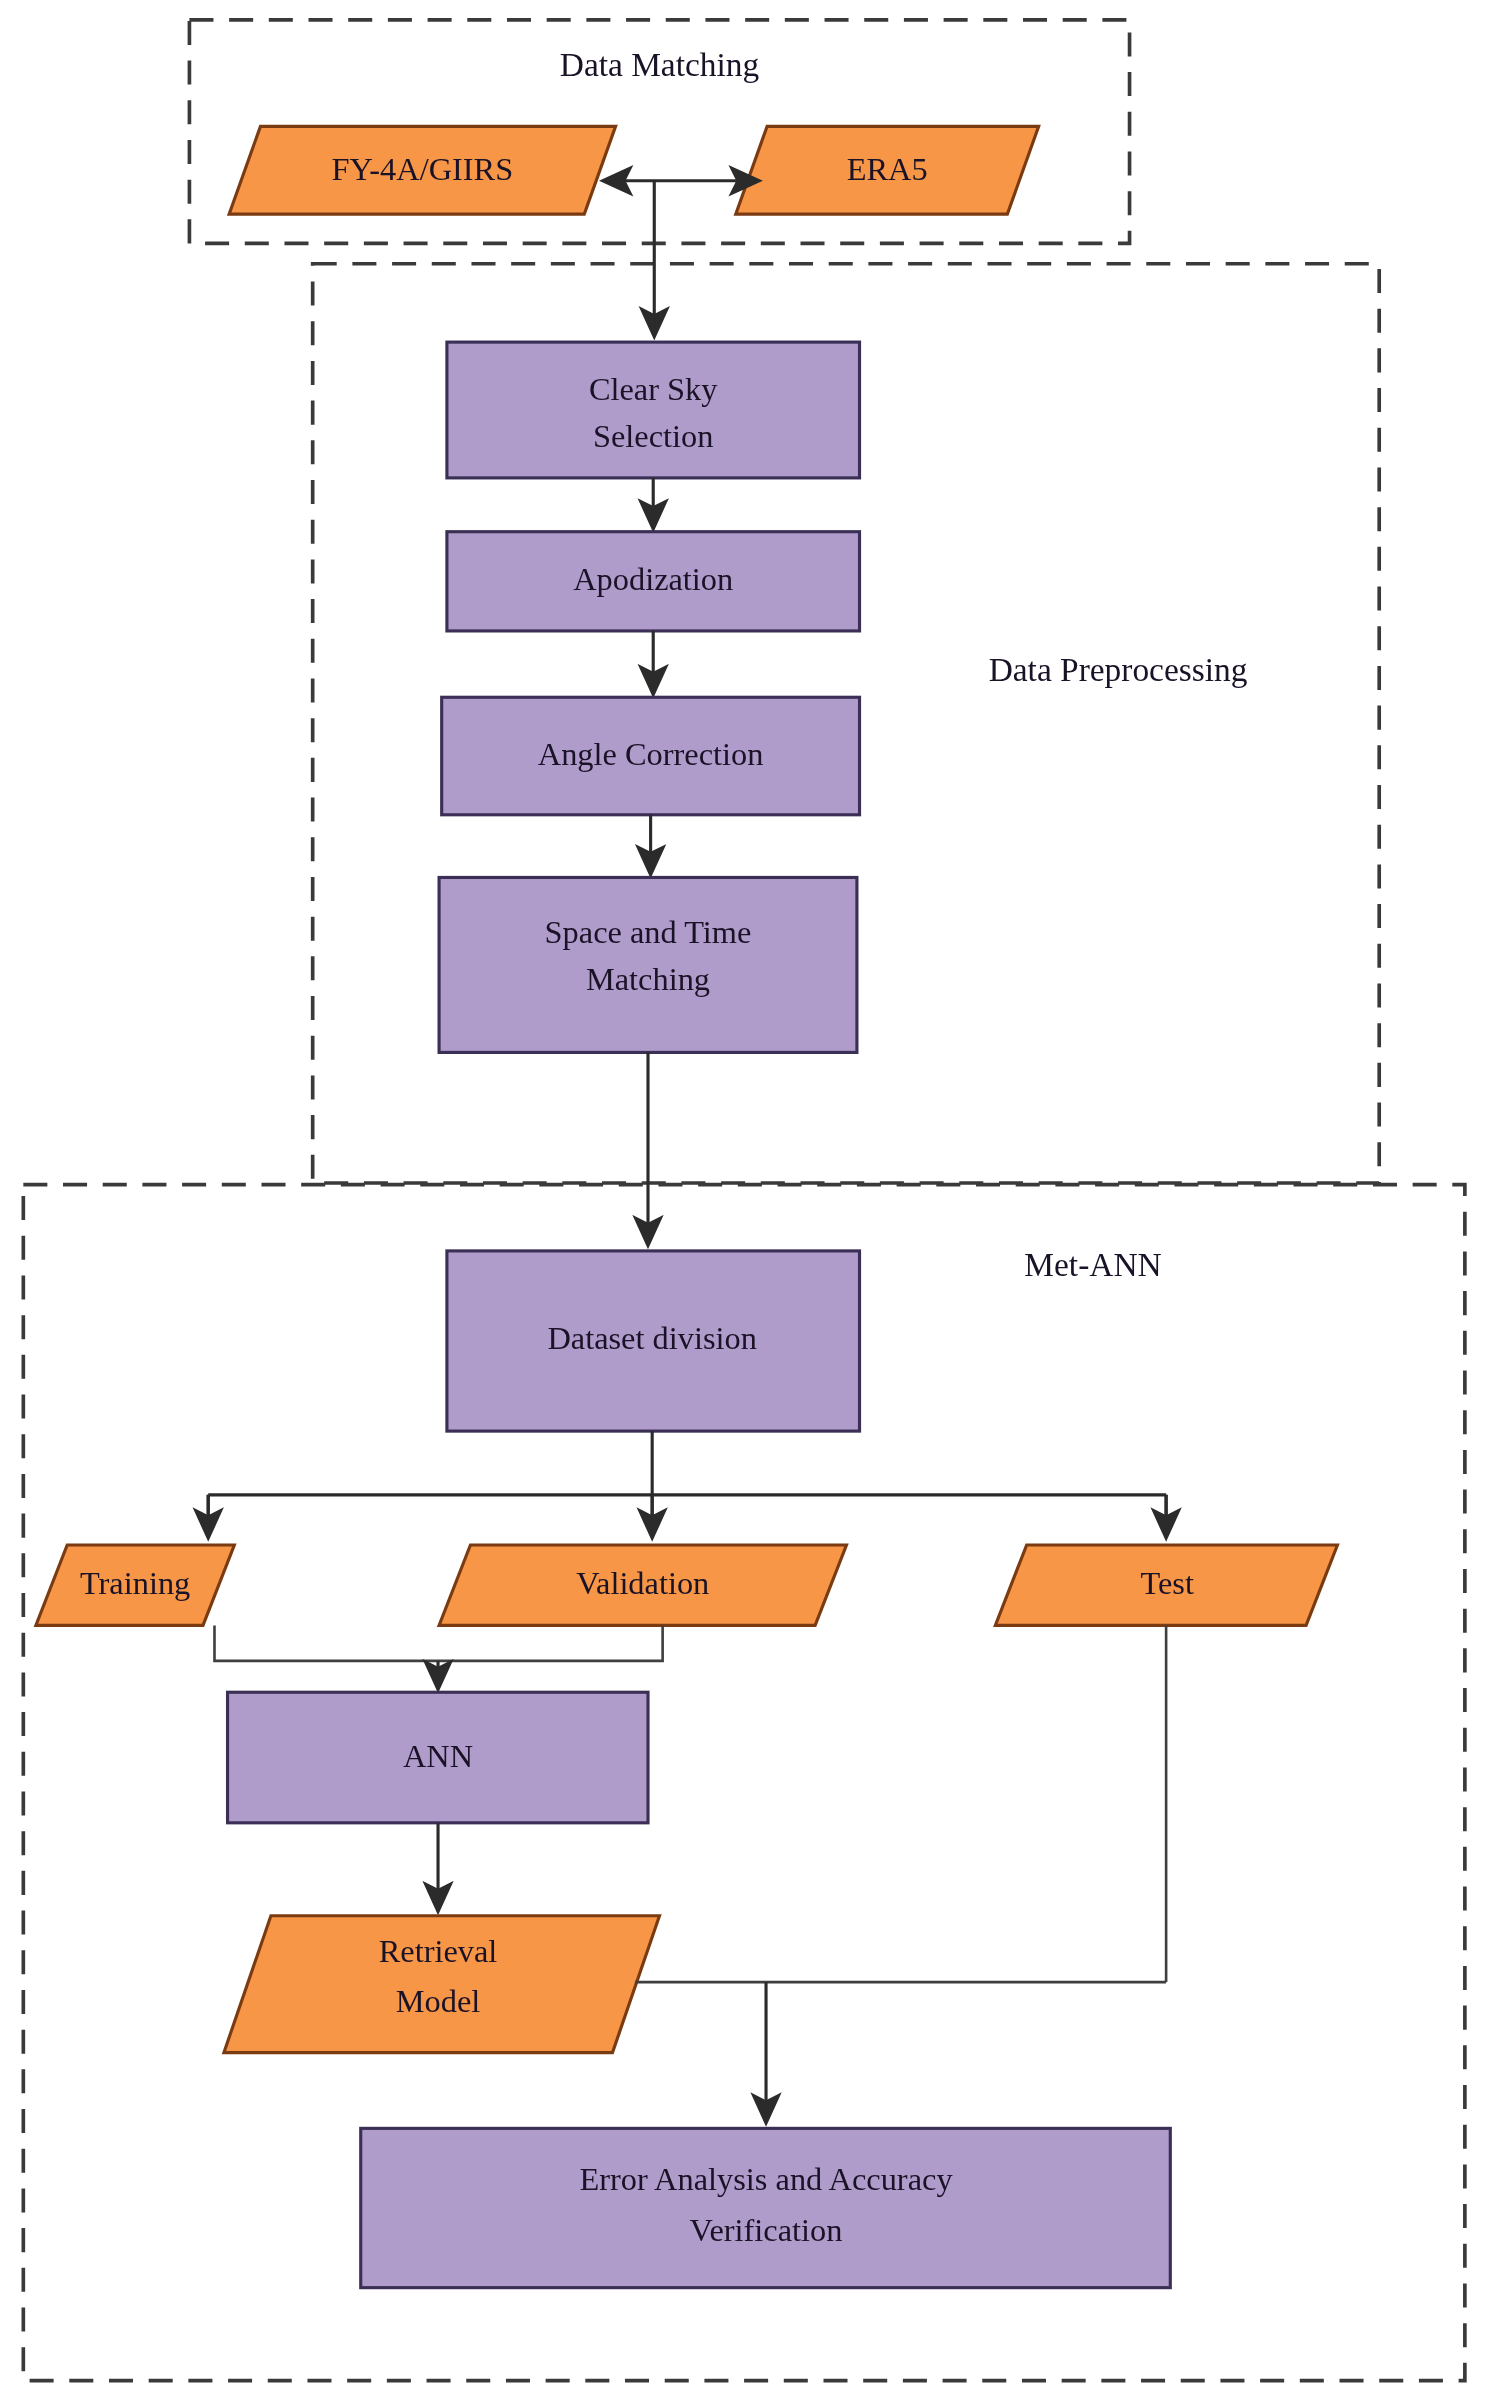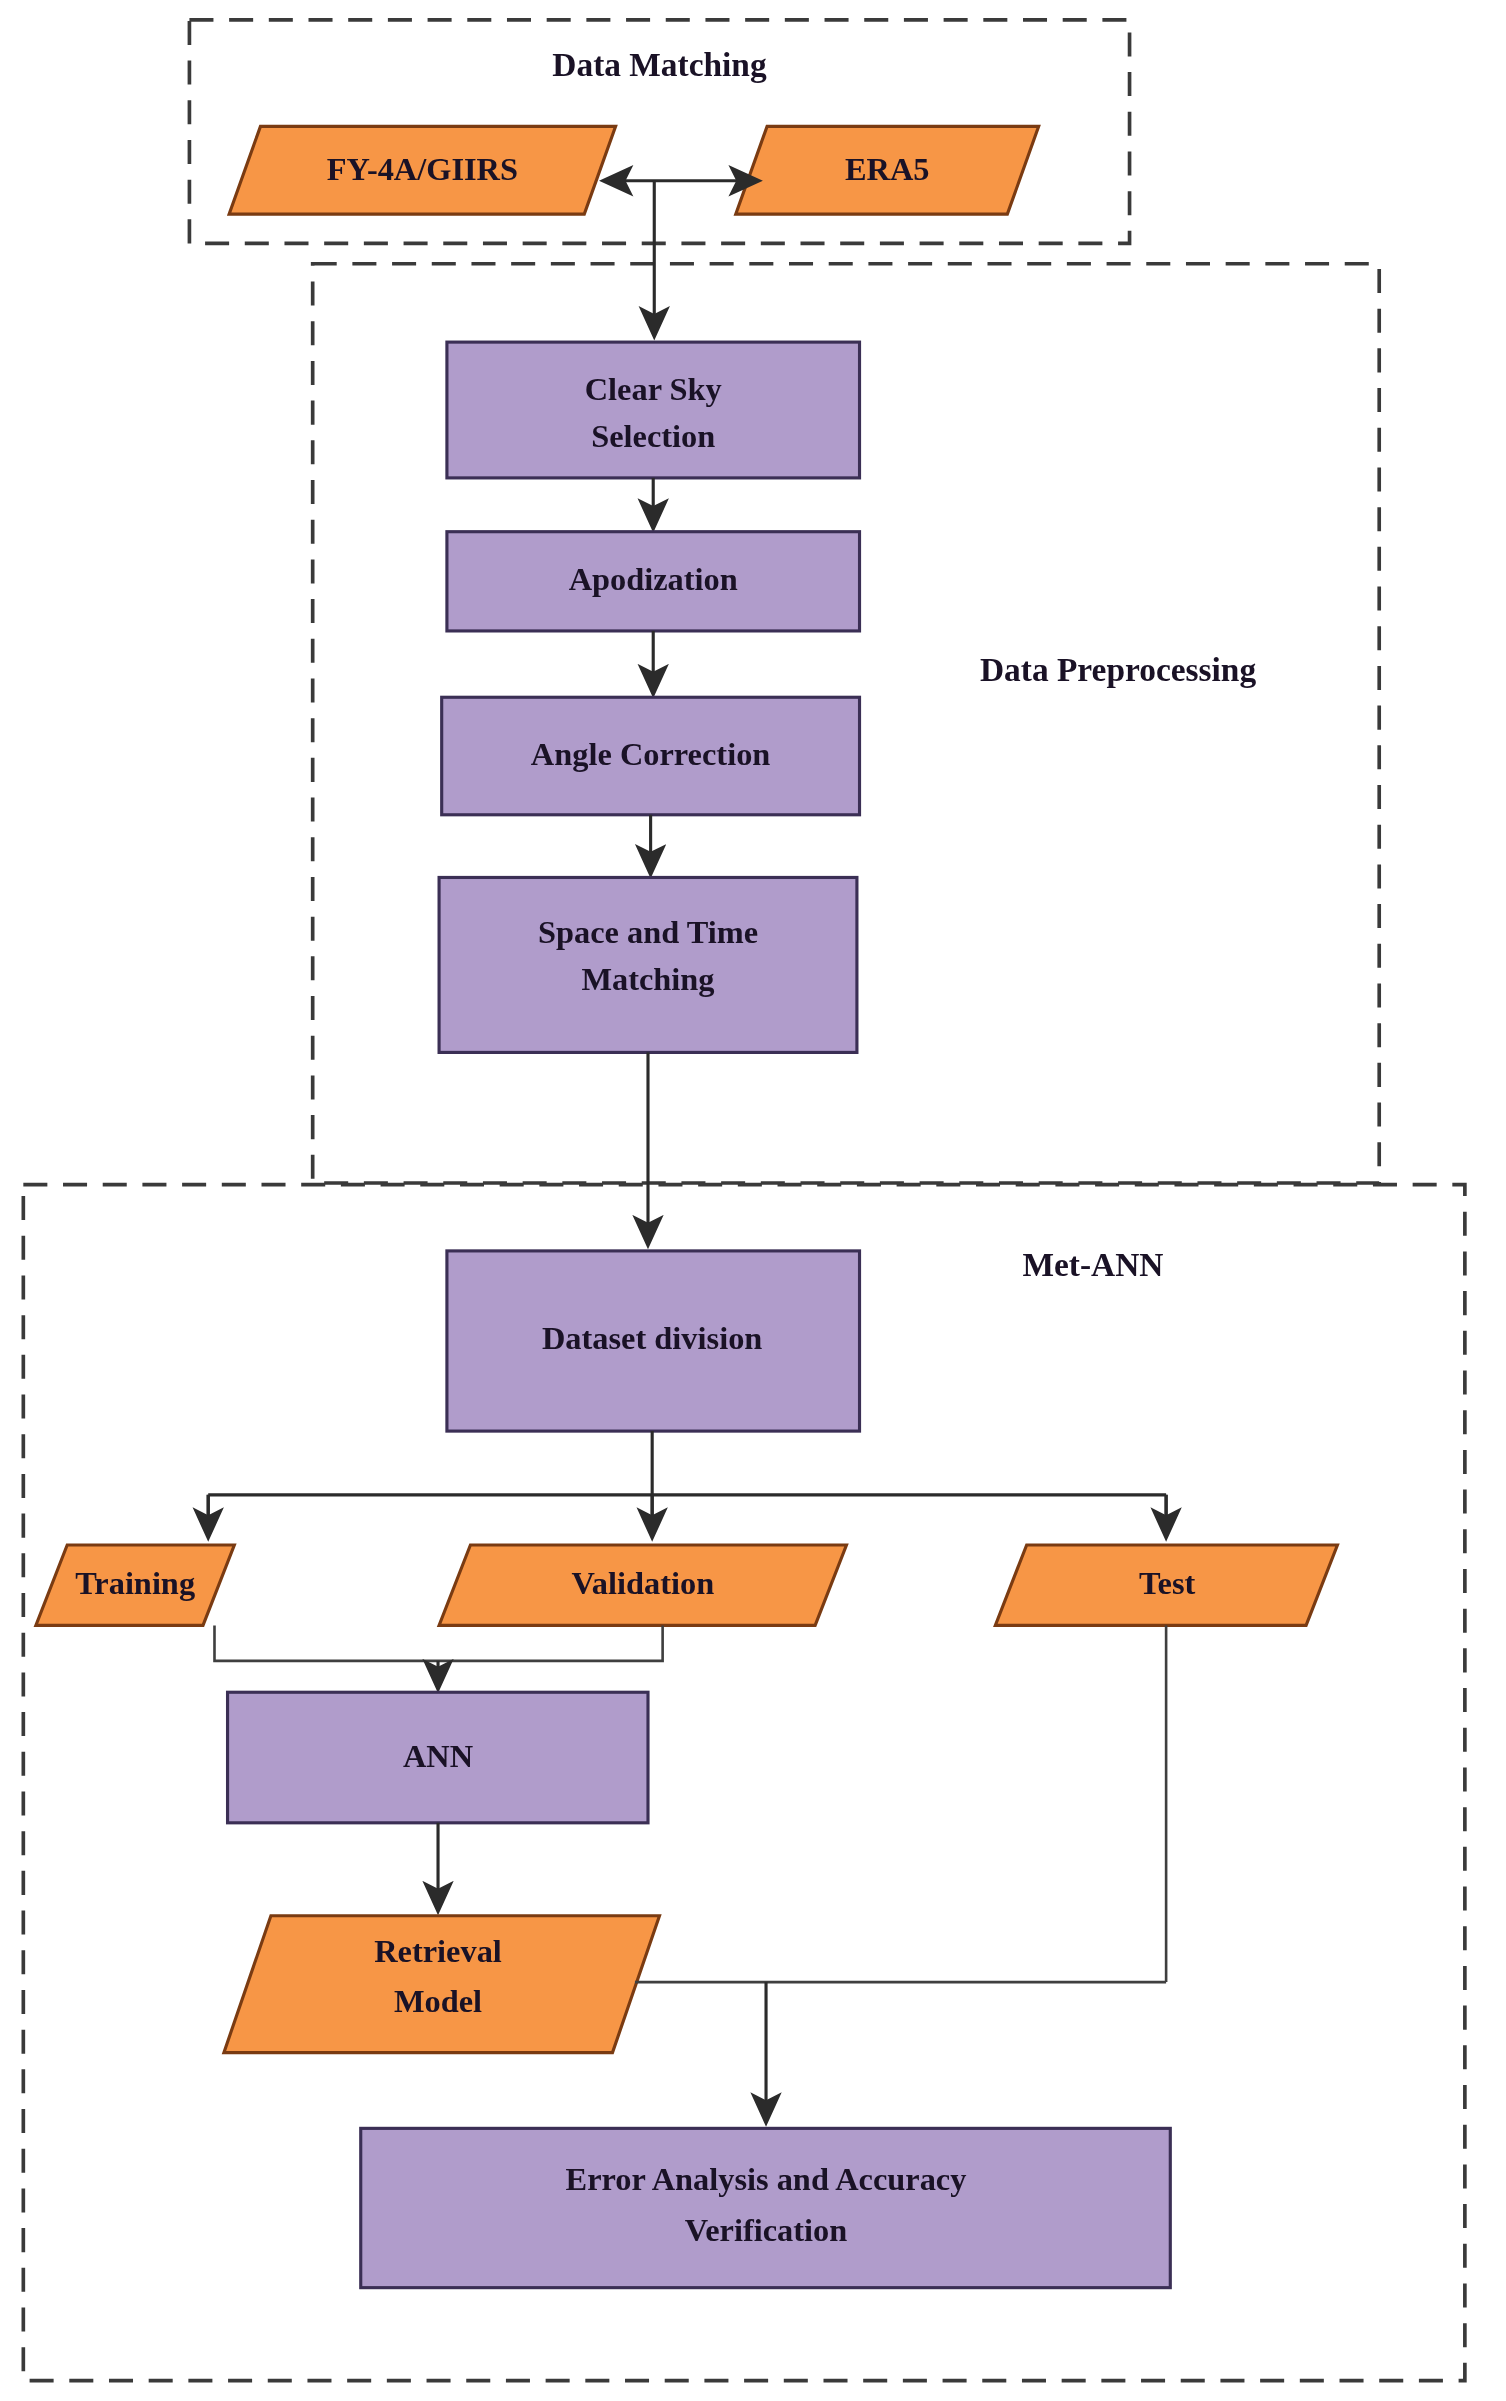--- a/index.html
+++ b/index.html
@@ -7,21 +7,20 @@
     padding: 0;
     background: #ffffff;
   }
   #root {
     position: relative;
     width: 1507px;
     height: 2401px;
     background: #ffffff;
     font-family: "Liberation Serif", "DejaVu Serif", serif;
     overflow: hidden;
-    font-weight: bold;
   }
   svg.canvas {
     position: absolute;
     left: 0;
     top: 0;
     width: 1507px;
     height: 2401px;
   }
   text {
     font-family: "Liberation Serif", "DejaVu Serif", serif;

